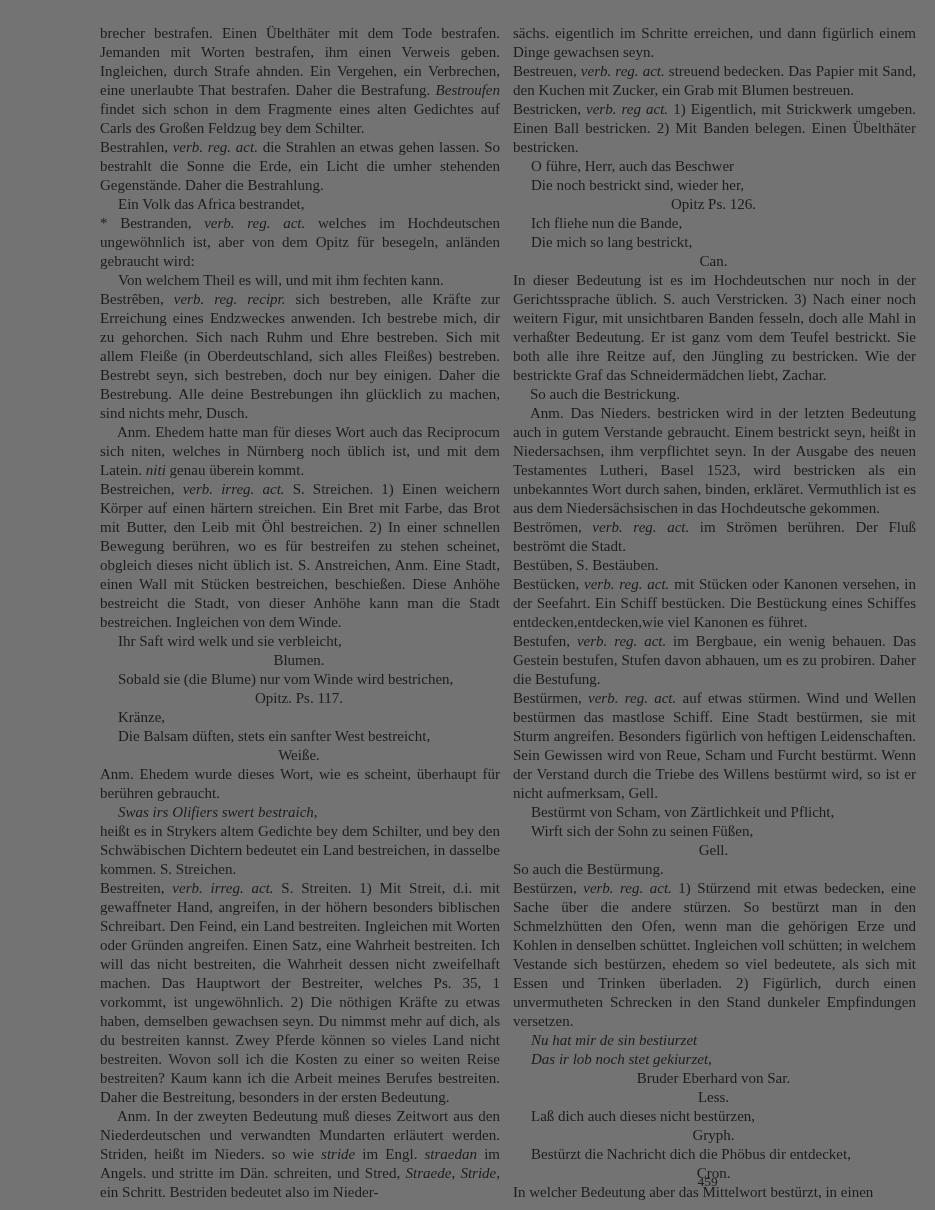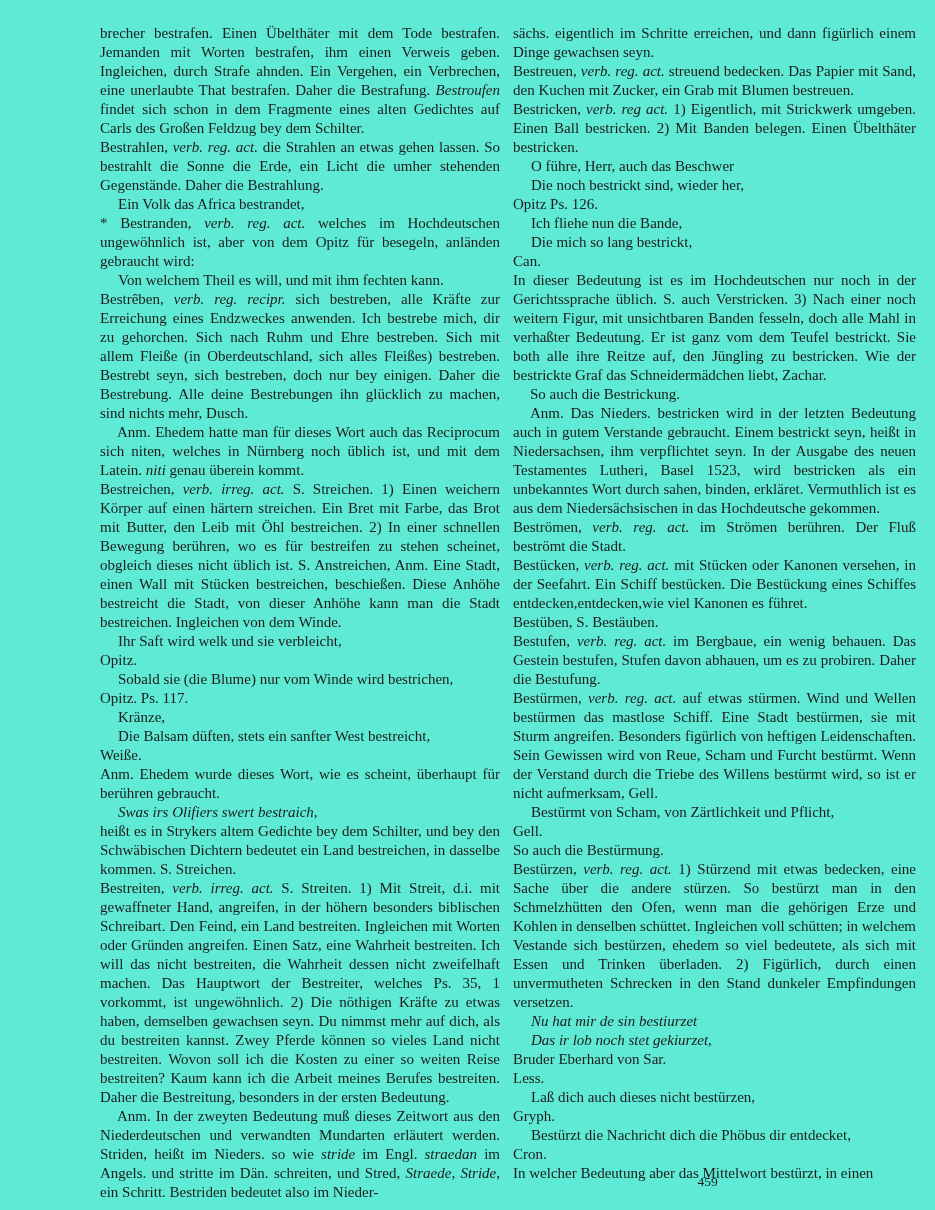--- a/index.html
+++ b/index.html
@@ -2,33 +2,33 @@
 <html lang="de"><head>
 <meta charset="utf-8">
 <style>
   html, body { margin: 0; padding: 0; background: #ffffff; }
   body {
     width: 935px; height: 1210px; position: relative; overflow: hidden;
     font-family: "Liberation Serif", "DejaVu Serif", serif;
     color: #1c1c1c;
     -webkit-font-smoothing: antialiased;
   }
-  .page { position: absolute; inset: 0; background: #5eead4; }
+  .page { position: absolute; inset: 0; background: #737373; }
   .col {
     position: absolute; top: 24px;
     font-size: 15px; line-height: 19px;
     hyphens: auto;
   }
   .col-left  { left: 100px; width: 400px; }
   .col-right { left: 513px; width: 403px; }
   .blk { margin: 0; }
   .entry, .para { text-align: justify; }
   .anm { text-align: justify; text-indent: 17px; }
   .verse { padding-left: 18px; text-align: left; }
-  .attrib { text-align: left; padding-right: 2px; }
+  .attrib { text-align: center; padding-right: 2px; }
   .run-b { font-weight: normal; }
   .run-i { font-style: italic; margin-top: 12px; }
   .page-number {
     position: absolute; left: 513px; top: 1174px; width: 389px;
     text-align: center; font-size: 13.5px; line-height: 16px;
   }
 </style>
 </head>
 <body>
 
@@ -36,21 +36,21 @@
   <div class="col col-left">
       <div class="blk para"><span class="run">brecher bestrafen. Einen Übelthäter mit dem Tode bestrafen. Jemanden mit Worten bestrafen, ihm einen Verweis geben. Ingleichen, durch Strafe ahnden. Ein Vergehen, ein Verbrechen, eine unerlaubte That bestrafen. Daher die Bestrafung. </span><span class="run-i">Bestroufen</span><span class="run"> findet sich schon in dem Fragmente eines alten Gedichtes auf Carls des Großen Feldzug bey dem Schilter.</span></div>
       <div class="blk entry"><span class="run-b">Bestrahlen</span><span class="run">, </span><span class="run-i">verb. reg. act.</span><span class="run"> die Strahlen an etwas gehen lassen. So bestrahlt die Sonne die Erde, ein Licht die umher stehenden Gegenstände. Daher die Bestrahlung.</span></div>
       <div class="blk verse"><span class="run">Ein Volk das Africa bestrandet,</span></div>
       <div class="blk entry"><span class="run-b">* Bestranden</span><span class="run">, </span><span class="run-i">verb. reg. act.</span><span class="run"> welches im Hochdeutschen ungewöhnlich ist, aber von dem Opitz für besegeln, anländen gebraucht wird:</span></div>
       <div class="blk verse"><span class="run">Von welchem Theil es will, und mit ihm fechten kann.</span></div>
       <div class="blk entry"><span class="run-b">Bestrêben</span><span class="run">, </span><span class="run-i">verb. reg. recipr.</span><span class="run"> sich bestreben, alle Kräfte zur Erreichung eines Endzweckes anwenden. Ich bestrebe mich, dir zu gehorchen. Sich nach Ruhm und Ehre bestreben. Sich mit allem Fleiße (in Oberdeutschland, sich alles Fleißes) bestreben. Bestrebt seyn, sich bestreben, doch nur bey einigen. Daher die Bestrebung. Alle deine Bestrebungen ihn glücklich zu machen, sind nichts mehr, Dusch.</span></div>
       <div class="blk anm"><span class="run">Anm. Ehedem hatte man für dieses Wort auch das Reciprocum sich niten, welches in Nürnberg noch üblich ist, und mit dem Latein. </span><span class="run-i">niti</span><span class="run"> genau überein kommt.</span></div>
       <div class="blk entry"><span class="run-b">Bestreichen</span><span class="run">, </span><span class="run-i">verb. irreg. act.</span><span class="run"> S. Streichen. 1) Einen weichern Körper auf einen härtern streichen. Ein Bret mit Farbe, das Brot mit Butter, den Leib mit Öhl bestreichen. 2) In einer schnellen Bewegung berühren, wo es für bestreifen zu stehen scheinet, obgleich dieses nicht üblich ist. S. Anstreichen, Anm. Eine Stadt, einen Wall mit Stücken bestreichen, beschießen. Diese Anhöhe bestreicht die Stadt, von dieser Anhöhe kann man die Stadt bestreichen. Ingleichen von dem Winde.</span></div>
       <div class="blk verse"><span class="run">Ihr Saft wird welk und sie verbleicht,</span></div>
-      <div class="blk attrib"><span class="run">Opitz.</span></div>
+      <div class="blk attrib"><span class="run">Blumen.</span></div>
       <div class="blk verse"><span class="run">Sobald sie (die Blume) nur vom Winde wird bestrichen,</span></div>
       <div class="blk attrib"><span class="run">Opitz. Ps. 117.</span></div>
       <div class="blk verse"><span class="run">Kränze,</span></div>
       <div class="blk verse"><span class="run">Die Balsam düften, stets ein sanfter West bestreicht,</span></div>
       <div class="blk attrib"><span class="run">Weiße.</span></div>
       <div class="blk para"><span class="run">Anm. Ehedem wurde dieses Wort, wie es scheint, überhaupt für berühren gebraucht.</span></div>
       <div class="blk verse"><span class="run-i">Swas irs Olifiers swert bestraich,</span></div>
       <div class="blk para"><span class="run">heißt es in Strykers altem Gedichte bey dem Schilter, und bey den Schwäbischen Dichtern bedeutet ein Land bestreichen, in dasselbe kommen. S. Streichen.</span></div>
       <div class="blk entry"><span class="run-b">Bestreiten</span><span class="run">, </span><span class="run-i">verb. irreg. act.</span><span class="run"> S. Streiten. 1) Mit Streit, d.i. mit gewaffneter Hand, angreifen, in der höhern besonders biblischen Schreibart. Den Feind, ein Land bestreiten. Ingleichen mit Worten oder Gründen angreifen. Einen Satz, eine Wahrheit bestreiten. Ich will das nicht bestreiten, die Wahrheit dessen nicht zweifelhaft machen. Das Hauptwort der Bestreiter, welches Ps. 35, 1 vorkommt, ist ungewöhnlich. 2) Die nöthigen Kräfte zu etwas haben, demselben gewachsen seyn. Du nimmst mehr auf dich, als du bestreiten kannst. Zwey Pferde können so vieles Land nicht bestreiten. Wovon soll ich die Kosten zu einer so weiten Reise bestreiten? Kaum kann ich die Arbeit meines Berufes bestreiten. Daher die Bestreitung, besonders in der ersten Bedeutung.</span></div>
       <div class="blk anm"><span class="run">Anm. In der zweyten Bedeutung muß dieses Zeitwort aus den Niederdeutschen und verwandten Mundarten erläutert werden. Striden, heißt im Nieders. so wie </span><span class="run-i">stride</span><span class="run"> im Engl. </span><span class="run-i">straedan</span><span class="run"> im Angels. und stritte im Dän. schreiten, und Stred, </span><span class="run-i">Straede, Stride,</span><span class="run"> ein Schritt. Bestriden bedeutet also im Nieder-</span></div>
@@ -62,25 +62,26 @@
       <div class="blk verse"><span class="run">O führe, Herr, auch das Beschwer</span></div>
       <div class="blk verse"><span class="run">Die noch bestrickt sind, wieder her,</span></div>
       <div class="blk attrib"><span class="run">Opitz Ps. 126.</span></div>
       <div class="blk verse"><span class="run">Ich fliehe nun die Bande,</span></div>
       <div class="blk verse"><span class="run">Die mich so lang bestrickt,</span></div>
       <div class="blk attrib"><span class="run">Can.</span></div>
       <div class="blk para"><span class="run">In dieser Bedeutung ist es im Hochdeutschen nur noch in der Gerichtssprache üblich. S. auch Verstricken. 3) Nach einer noch weitern Figur, mit unsichtbaren Banden fesseln, doch alle Mahl in verhaßter Bedeutung. Er ist ganz vom dem Teufel bestrickt. Sie both alle ihre Reitze auf, den Jüngling zu bestricken. Wie der bestrickte Graf das Schneidermädchen liebt, Zachar.</span></div>
       <div class="blk anm"><span class="run">So auch die Bestrickung.</span></div>
       <div class="blk anm"><span class="run">Anm. Das Nieders. bestricken wird in der letzten Bedeutung auch in gutem Verstande gebraucht. Einem bestrickt seyn, heißt in Niedersachsen, ihm verpflichtet seyn. In der Ausgabe des neuen Testamentes Lutheri, Basel 1523, wird bestricken als ein unbekanntes Wort durch sahen, binden, erkläret. Vermuthlich ist es aus dem Niedersächsischen in das Hochdeutsche gekommen.</span></div>
       <div class="blk entry"><span class="run-b">Beströmen</span><span class="run">, </span><span class="run-i">verb. reg. act.</span><span class="run"> im Strömen berühren. Der Fluß beströmt die Stadt.</span></div>
+      <div class="blk entry"><span class="run-b">Bestüben</span><span class="run">, S. Bestäuben.</span></div>
       <div class="blk entry"><span class="run-b">Bestücken</span><span class="run">, </span><span class="run-i">verb. reg. act.</span><span class="run"> mit Stücken oder Kanonen versehen, in der Seefahrt. Ein Schiff bestücken. Die Bestückung eines Schiffes entdecken,entdecken,wie viel Kanonen es führet.</span></div>
-      <div class="blk entry"><span class="run-b">Bestüben</span><span class="run">, S. Bestäuben.</span></div>
       <div class="blk entry"><span class="run-b">Bestufen</span><span class="run">, </span><span class="run-i">verb. reg. act.</span><span class="run"> im Bergbaue, ein wenig behauen. Das Gestein bestufen, Stufen davon abhauen, um es zu probiren. Daher die Bestufung.</span></div>
       <div class="blk entry"><span class="run-b">Bestürmen</span><span class="run">, </span><span class="run-i">verb. reg. act.</span><span class="run"> auf etwas stürmen. Wind und Wellen bestürmen das mastlose Schiff. Eine Stadt bestürmen, sie mit Sturm angreifen. Besonders figürlich von heftigen Leidenschaften. Sein Gewissen wird von Reue, Scham und Furcht bestürmt. Wenn der Verstand durch die Triebe des Willens bestürmt wird, so ist er nicht aufmerksam, Gell.</span></div>
       <div class="blk verse"><span class="run">Bestürmt von Scham, von Zärtlichkeit und Pflicht,</span></div>
+      <div class="blk verse"><span class="run">Wirft sich der Sohn zu seinen Füßen,</span></div>
       <div class="blk attrib"><span class="run">Gell.</span></div>
       <div class="blk para"><span class="run">So auch die Bestürmung.</span></div>
       <div class="blk entry"><span class="run-b">Bestürzen</span><span class="run">, </span><span class="run-i">verb. reg. act.</span><span class="run"> 1) Stürzend mit etwas bedecken, eine Sache über die andere stürzen. So bestürzt man in den Schmelzhütten den Ofen, wenn man die gehörigen Erze und Kohlen in denselben schüttet. Ingleichen voll schütten; in welchem Vestande sich bestürzen, ehedem so viel bedeutete, als sich mit Essen und Trinken überladen. 2) Figürlich, durch einen unvermutheten Schrecken in den Stand dunkeler Empfindungen versetzen.</span></div>
       <div class="blk verse"><span class="run-i">Nu hat mir de sin bestiurzet</span></div>
       <div class="blk verse"><span class="run-i">Das ir lob noch stet gekiurzet,</span></div>
       <div class="blk attrib"><span class="run">Bruder Eberhard von Sar.</span></div>
       <div class="blk attrib"><span class="run">Less.</span></div>
       <div class="blk verse"><span class="run">Laß dich auch dieses nicht bestürzen,</span></div>
       <div class="blk attrib"><span class="run">Gryph.</span></div>
       <div class="blk verse"><span class="run">Bestürzt die Nachricht dich die Phöbus dir entdecket,</span></div>

